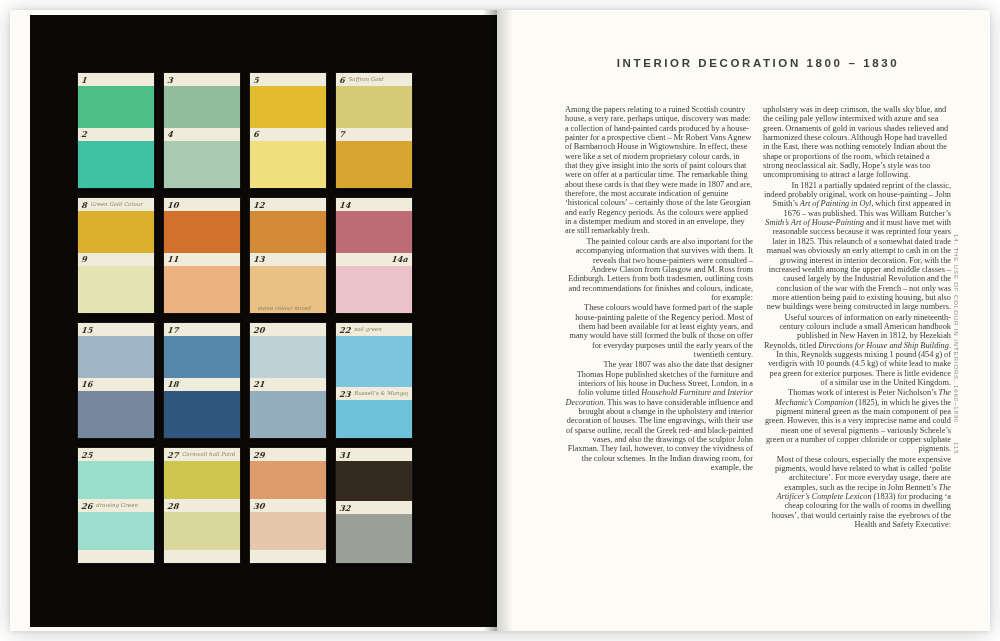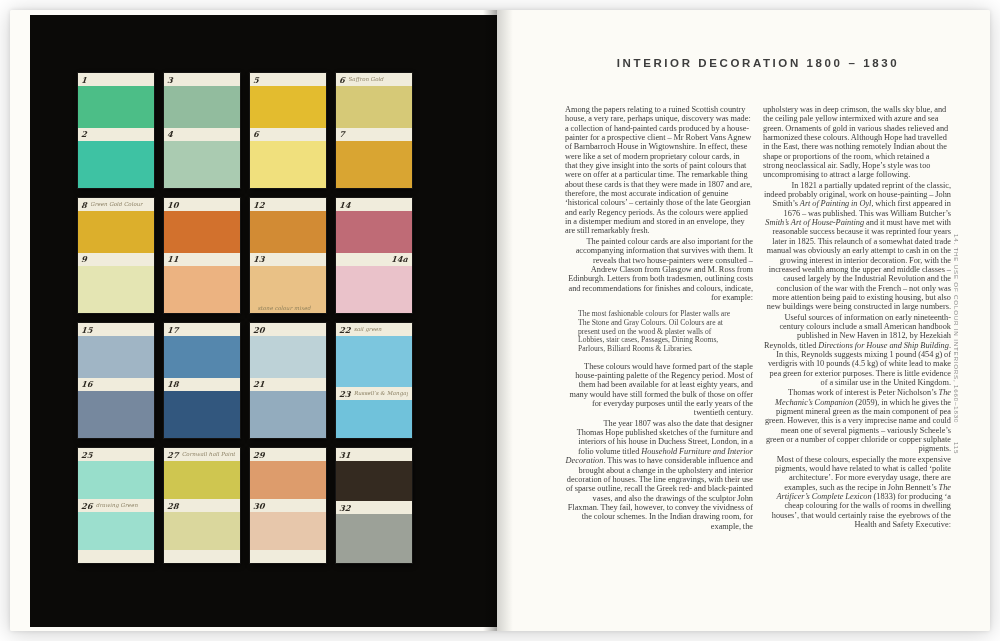--- a/index.html
+++ b/index.html
@@ -260,29 +260,28 @@
         </div>
     </div>
   </div>
 
   <div class="page-right">
     <div class="page-title">INTERIOR DECORATION 1800 – 1830</div>
     <div class="columns">
       <div class="col">
           <p class="para"><span>Among the papers relating to a ruined Scottish country house, a very rare, perhaps unique, discovery was made: a collection of hand-painted cards produced by a house-painter for a prospective client – Mr Robert Vans Agnew of Barnbarroch House in Wigtownshire. In effect, these were like a set of modern proprietary colour cards, in that they give insight into the sorts of paint colours that were on offer at a particular time. The remarkable thing about these cards is that they were made in 1807 and are, therefore, the most accurate indication of genuine ‘historical colours’ – certainly those of the late Georgian and early Regency periods. As the colours were applied in a distemper medium and stored in an envelope, they are still remarkably fresh.</span></p>
           <p class="para indent"><span>The painted colour cards are also important for the accompanying information that survives with them. It reveals that two house-painters were consulted – Andrew Clason from Glasgow and M. Ross from Edinburgh. Letters from both tradesmen, outlining costs and recommendations for finishes and colours, indicate, for example:</span></p>
-          <p class="quote"><span>The most fashionable colours for Plaster walls are The Stone and Gray Colours. Oil Colours are at present used on the wood &amp; plaster walls of Lobbies, stair cases, Passages, Dining Rooms, Parlours, Billiard Rooms &amp; Libraries.</span></p>
           <p class="para indent"><span>These colours would have formed part of the staple house-painting palette of the Regency period. Most of them had been available for at least eighty years, and many would have still formed the bulk of those on offer for everyday purposes until the early years of the twentieth century.</span></p>
           <p class="para indent"><span>The year 1807 was also the date that designer Thomas Hope published sketches of the furniture and interiors of his house in Duchess Street, London, in a folio volume titled </span><i>Household Furniture and Interior Decoration</i><span>. This was to have considerable influence and brought about a change in the upholstery and interior decoration of houses. The line engravings, with their use of sparse outline, recall the Greek red- and black-painted vases, and also the drawings of the sculptor John Flaxman. They fail, however, to convey the vividness of the colour schemes. In the Indian drawing room, for example, the</span></p>
         </div>
       <div class="col">
           <p class="para"><span>upholstery was in deep crimson, the walls sky blue, and the ceiling pale yellow intermixed with azure and sea green. Ornaments of gold in various shades relieved and harmonized these colours. Although Hope had travelled in the East, there was nothing remotely Indian about the shape or proportions of the room, which retained a strong neoclassical air. Sadly, Hope’s style was too uncompromising to attract a large following.</span></p>
           <p class="para indent"><span>In 1821 a partially updated reprint of the classic, indeed probably original, work on house-painting – John Smith’s </span><i>Art of Painting in Oyl</i><span>, which first appeared in 1676 – was published. This was William Butcher’s </span><i>Smith’s Art of House-Painting</i><span> and it must have met with reasonable success because it was reprinted four years later in 1825. This relaunch of a somewhat dated trade manual was obviously an early attempt to cash in on the growing interest in interior decoration. For, with the increased wealth among the upper and middle classes – caused largely by the Industrial Revolution and the conclusion of the war with the French – not only was more attention being paid to existing housing, but also new buildings were being constructed in large numbers.</span></p>
           <p class="para indent"><span>Useful sources of information on early nineteenth-century colours include a small American handbook published in New Haven in 1812, by Hezekiah Reynolds, titled </span><i>Directions for House and Ship Building</i><span>. In this, Reynolds suggests mixing 1 pound (454 g) of verdigris with 10 pounds (4.5 kg) of white lead to make pea green for exterior purposes. There is little evidence of a similar use in the United Kingdom.</span></p>
-          <p class="para indent"><span>Thomas work of interest is Peter Nicholson’s </span><i>The Mechanic’s Companion</i><span> (2059), in which he gives the pigment mineral green as the main component of pea green. However, this is a very imprecise name and could mean one of several pigments – variously Scheele’s green or a number of copper chloride or copper sulphate pigments.</span></p>
+          <p class="para indent"><span>Thomas work of interest is Peter Nicholson’s </span><i>The Mechanic’s Companion</i><span> (1825), in which he gives the pigment mineral green as the main component of pea green. However, this is a very imprecise name and could mean one of several pigments – variously Scheele’s green or a number of copper chloride or copper sulphate pigments.</span></p>
           <p class="para indent"><span>Most of these colours, especially the more expensive pigments, would have related to what is called ‘polite architecture’. For more everyday usage, there are examples, such as the recipe in John Bennett’s </span><i>The Artificer’s Complete Lexicon</i><span> (1833) for producing ‘a cheap colouring for the walls of rooms in dwelling houses’, that would certainly raise the eyebrows of the Health and Safety Executive:</span></p>
         </div>
     </div>
     <div class="spine-caption">
       <span>14. THE USE OF COLOUR IN INTERIORS, 1660–1830</span>
       <span class="pageno">115</span>
     </div>
   </div>
 
 </div>

